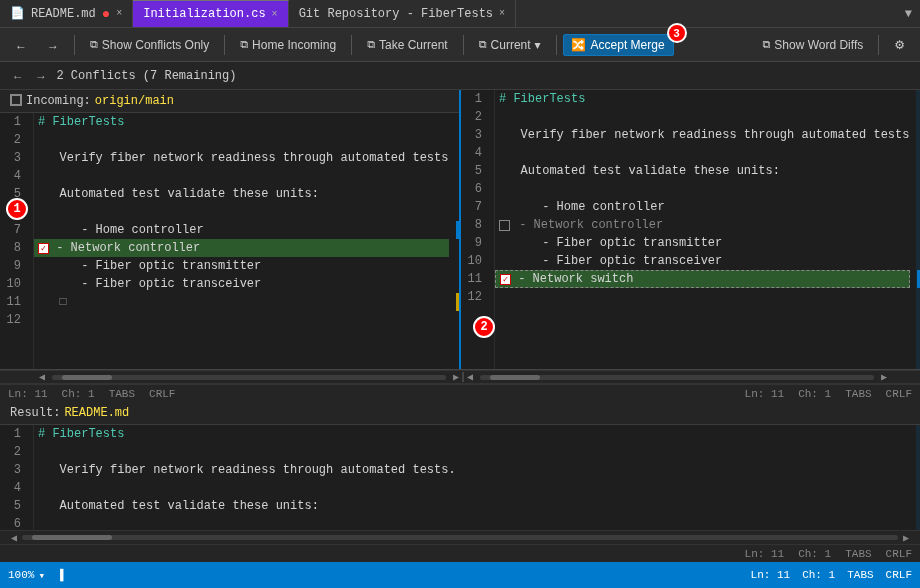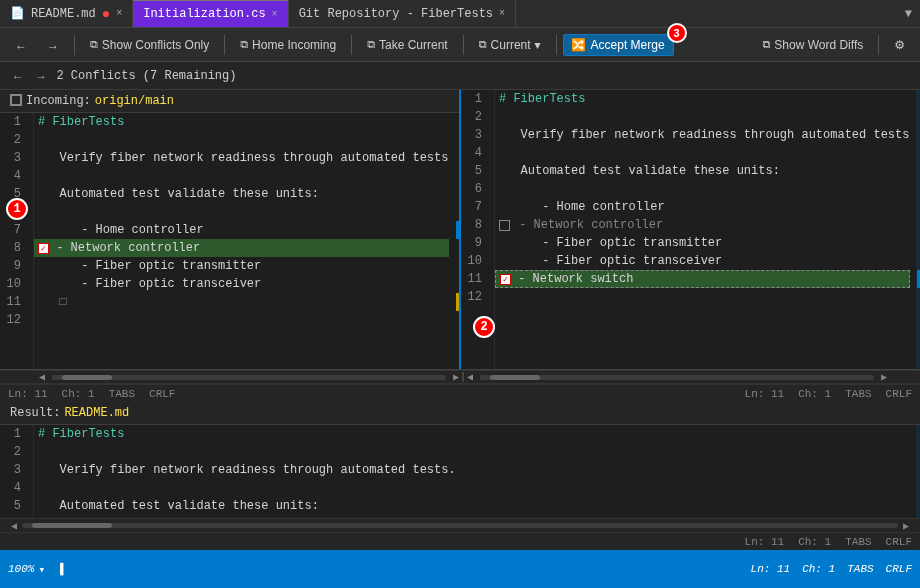--- a/index.html
+++ b/index.html
@@ -21,21 +21,21 @@
     .toolbar-sep { width: 1px; height: 20px; background: #555; margin: 0 4px; }
     .toolbar-spacer { flex: 1; }
 
     
     .conflict-bar { display: flex; align-items: center; background: #252526; border-bottom: 1px solid #3c3c3c; height: 28px; padding: 0 10px; gap: 8px; font-size: 12px; color: #ccc; }
     .conflict-bar .nav-arrow { cursor: pointer; color: #aaa; padding: 2px 4px; }
     .pane-header { background: #252526; border-bottom: 1px solid #3c3c3c; padding: 4px 10px; font-size: 12px; color: #ccc; display: flex; gap: 4px; }
     .pane-header .branch { color: #fde047; }
 
     
-    .status-bar { display: flex; align-items: center; background: #007acc; color: #fff; height: 38px; padding: 0 8px; font-size: 11px; gap: 12px; font-style: italic; }
+    .status-bar { display: flex; align-items: center; background: #007acc; color: #fff; height: 26px; padding: 0 8px; font-size: 11px; gap: 12px; }
     .status-bar .zoom { display: flex; align-items: center; gap: 4px; }
     .status-bar .spacer { flex: 1; }
     .status-bar-right { display: flex; gap: 12px; align-items: center; }
 
     
     .annotation { width: 22px; height: 22px; border-radius: 50%; background: red; color: white; font-size: 13px; font-weight: bold; display: flex; align-items: center; justify-content: center; position: absolute; z-index: 10; border: 2px solid white; }
     
     .full-editor { display: flex; flex-direction: column; height: 588px; }
     
     .editor-split { display: flex; height: 280px; border-bottom: 1px solid #444; }

